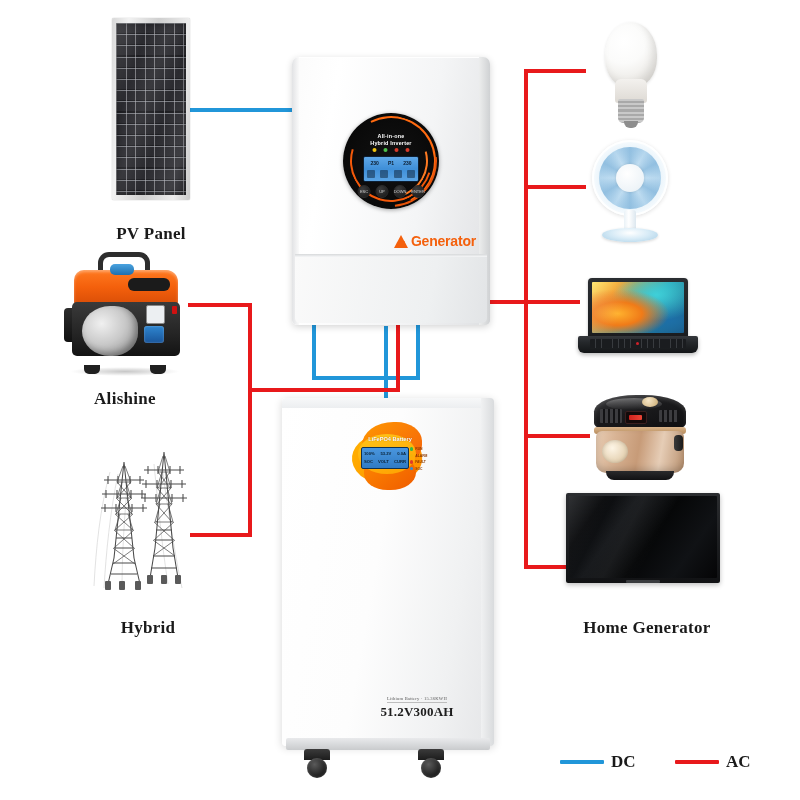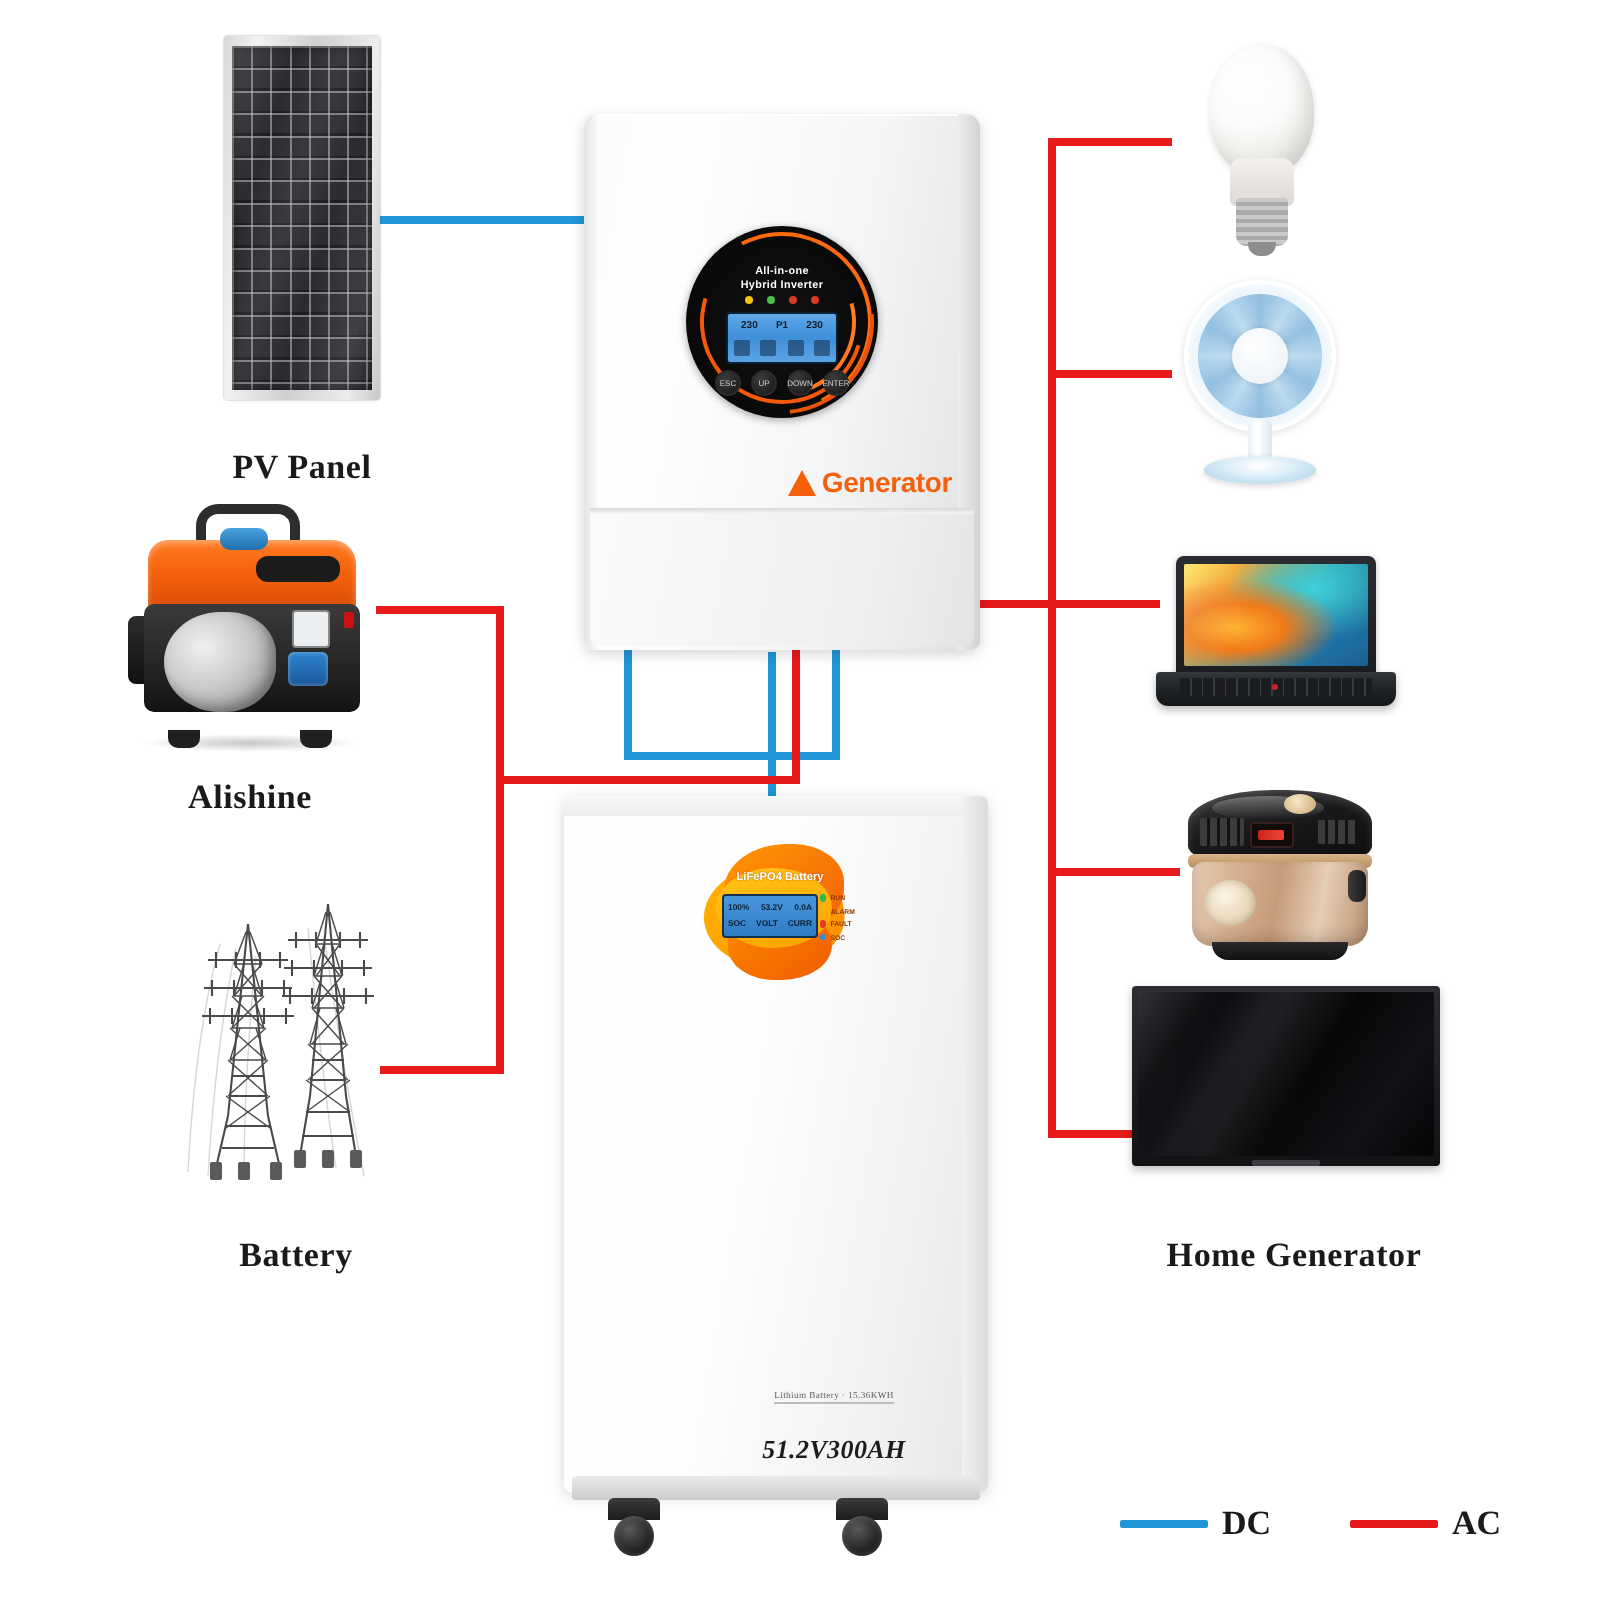--- a/index.html
+++ b/index.html
@@ -236,21 +236,21 @@
     font-family:"Liberation Sans",sans-serif;font-size:4.2px;color:#0a2236;font-weight:700;}
   .bat-leds{position:absolute;left:60px;top:27px;display:flex;flex-direction:column;gap:2.5px;}
   .bat-led-row{display:flex;align-items:center;gap:2px;}
   .bat-led-dot{width:3.2px;height:3.2px;border-radius:50%;}
   .bat-led-lbl{font-family:"Liberation Sans",sans-serif;font-size:3.4px;color:#8c3a00;font-weight:700;}
 
   .bat-label{position:absolute;right:22px;top:288px;text-align:center;width:110px;}
   .bat-label .sub{font-family:"Liberation Serif",serif;font-size:4.6px;color:#5a5a5a;
     letter-spacing:.2px;border-bottom:.5px solid #bdbdbd;padding-bottom:1px;display:inline-block;}
   .bat-label .main{font-family:"Liberation Serif",serif;font-weight:700;font-size:13px;
-    color:#1d1d1d;margin-top:13px;letter-spacing:.2px;font-style:italic;}
+    color:#1d1d1d;margin-top:0;letter-spacing:.2px;}
 
   
   .appl{position:absolute;}
 
   
   #bulb{left:596px;top:22px;width:70px;height:108px;}
   .bulb-glass{position:absolute;left:9px;top:0;width:52px;height:66px;
     border-radius:50% 50% 45% 45%;
     background:radial-gradient(circle at 36% 30%,#ffffff 0%,#fbfbfa 38%,#eceae6 72%,#dedbd5 100%);
     box-shadow:inset -4px -5px 9px rgba(0,0,0,.10), 0 1px 3px rgba(0,0,0,.12);}
@@ -471,21 +471,21 @@
       <g fill="#5a5a5a">
         <rect x="13" y="143" width="6" height="9" rx="1"></rect>
         <rect x="27" y="143" width="6" height="9" rx="1"></rect>
         <rect x="43" y="143" width="6" height="9" rx="1"></rect>
         <rect x="55" y="137" width="6" height="9" rx="1"></rect>
         <rect x="69" y="137" width="6" height="9" rx="1"></rect>
         <rect x="83" y="137" width="6" height="9" rx="1"></rect>
       </g>
     </svg>
   </div>
-  <div class="lbl" style="left:68px;top:618px;width:160px;">Battery</div>
+  <div class="lbl" style="left:68px;top:618px;width:160px;">Hybrid</div>
 
   <div id="inverter">
     <div class="inv-body"></div>
     <div class="inv-left-edge"></div>
     <div class="inv-right-edge"></div>
     <div class="inv-bottom"></div>
     <div class="inv-split"></div>
 
     <div class="inv-disc">
       <div class="swirl s1"></div>

